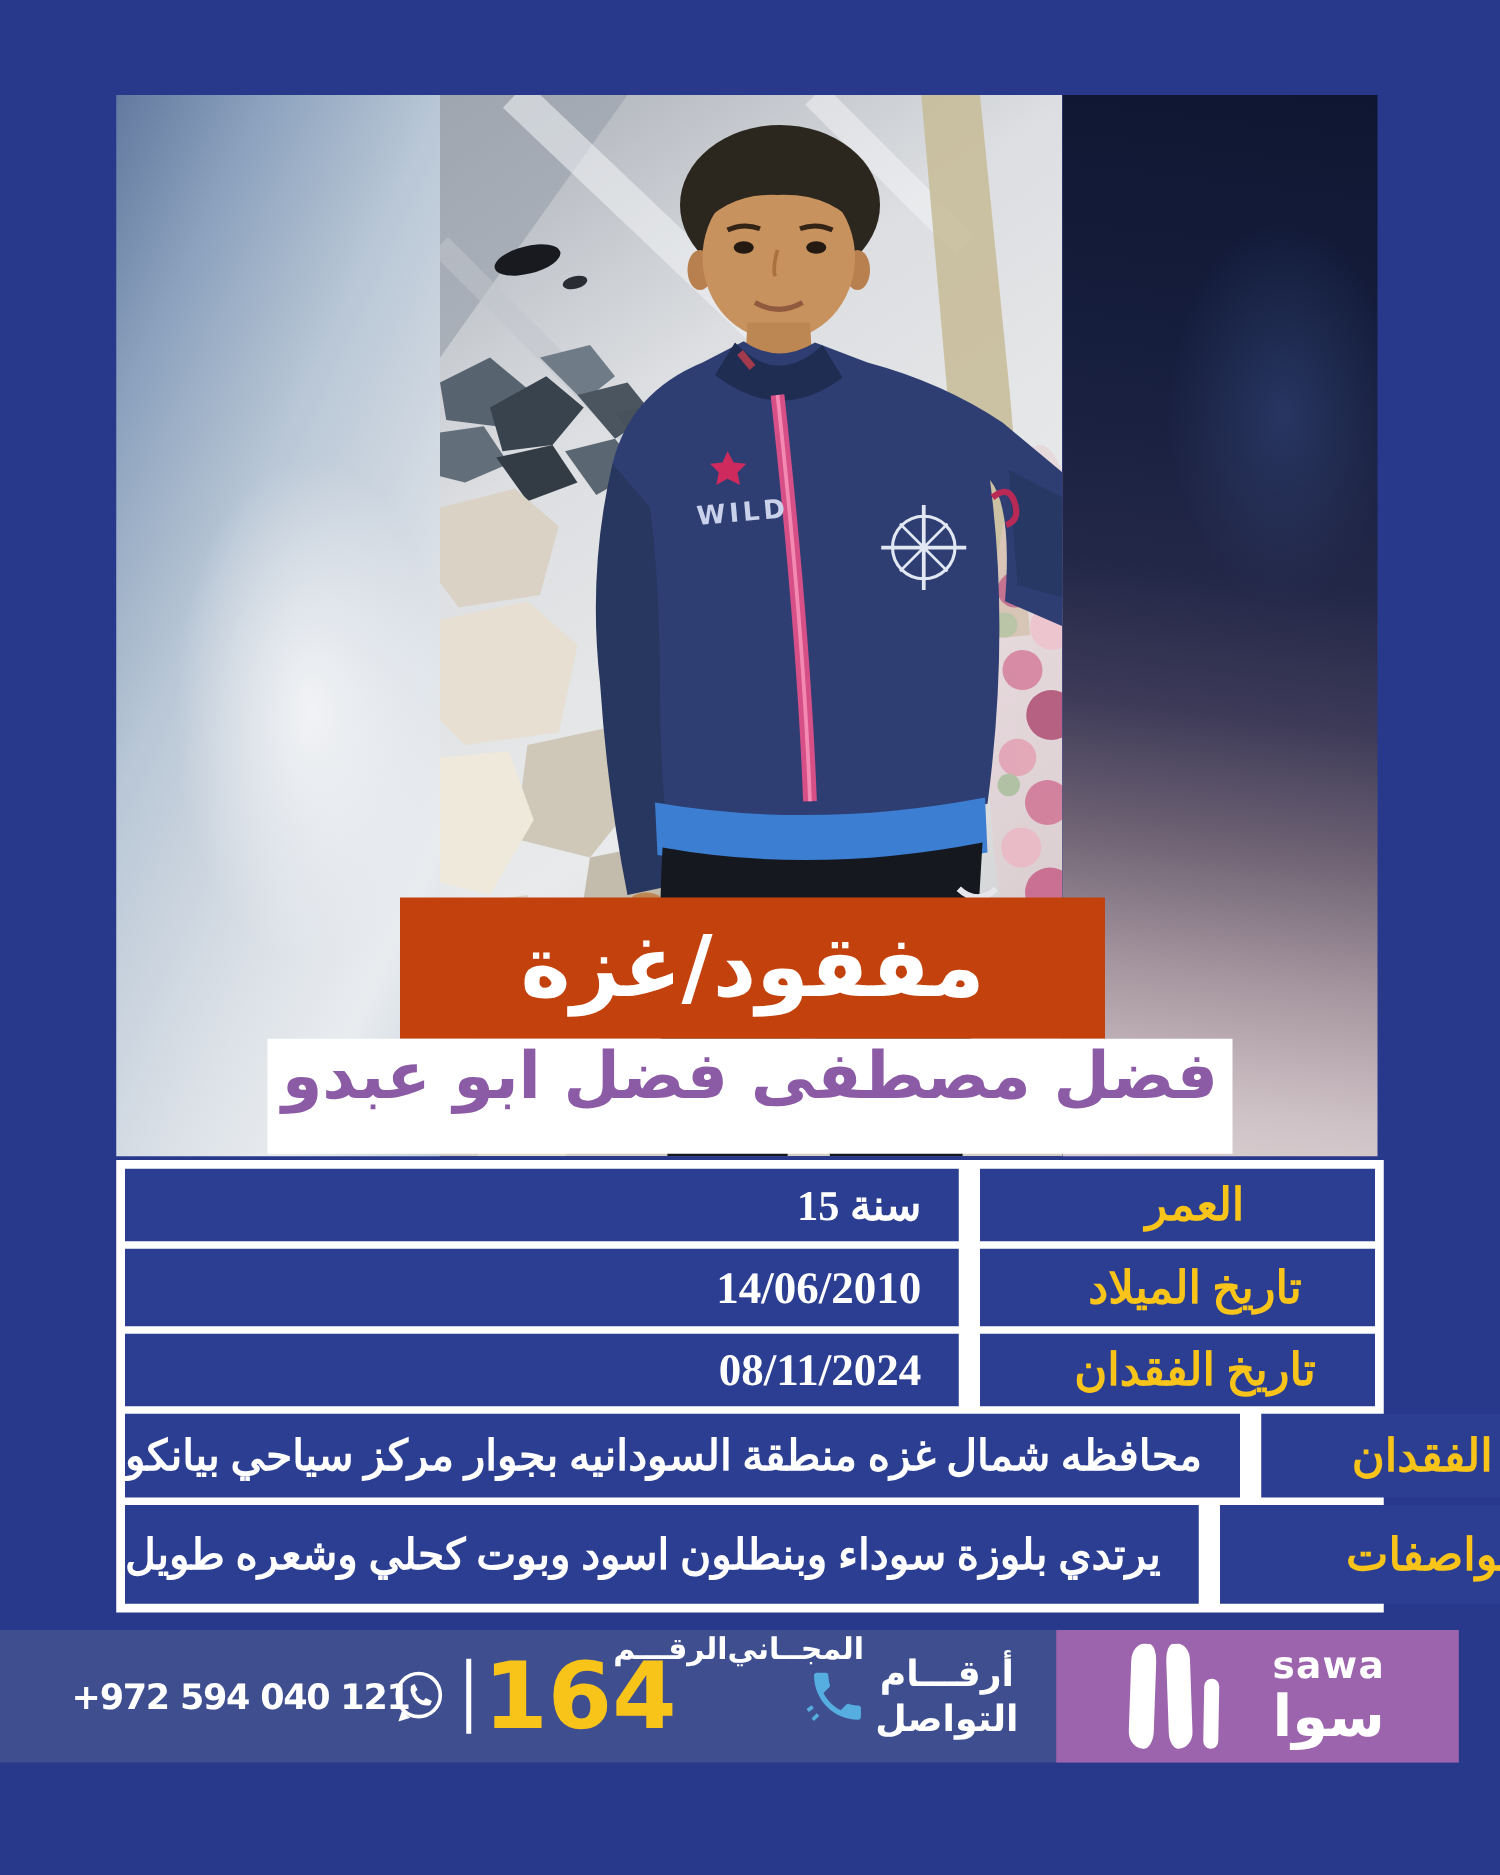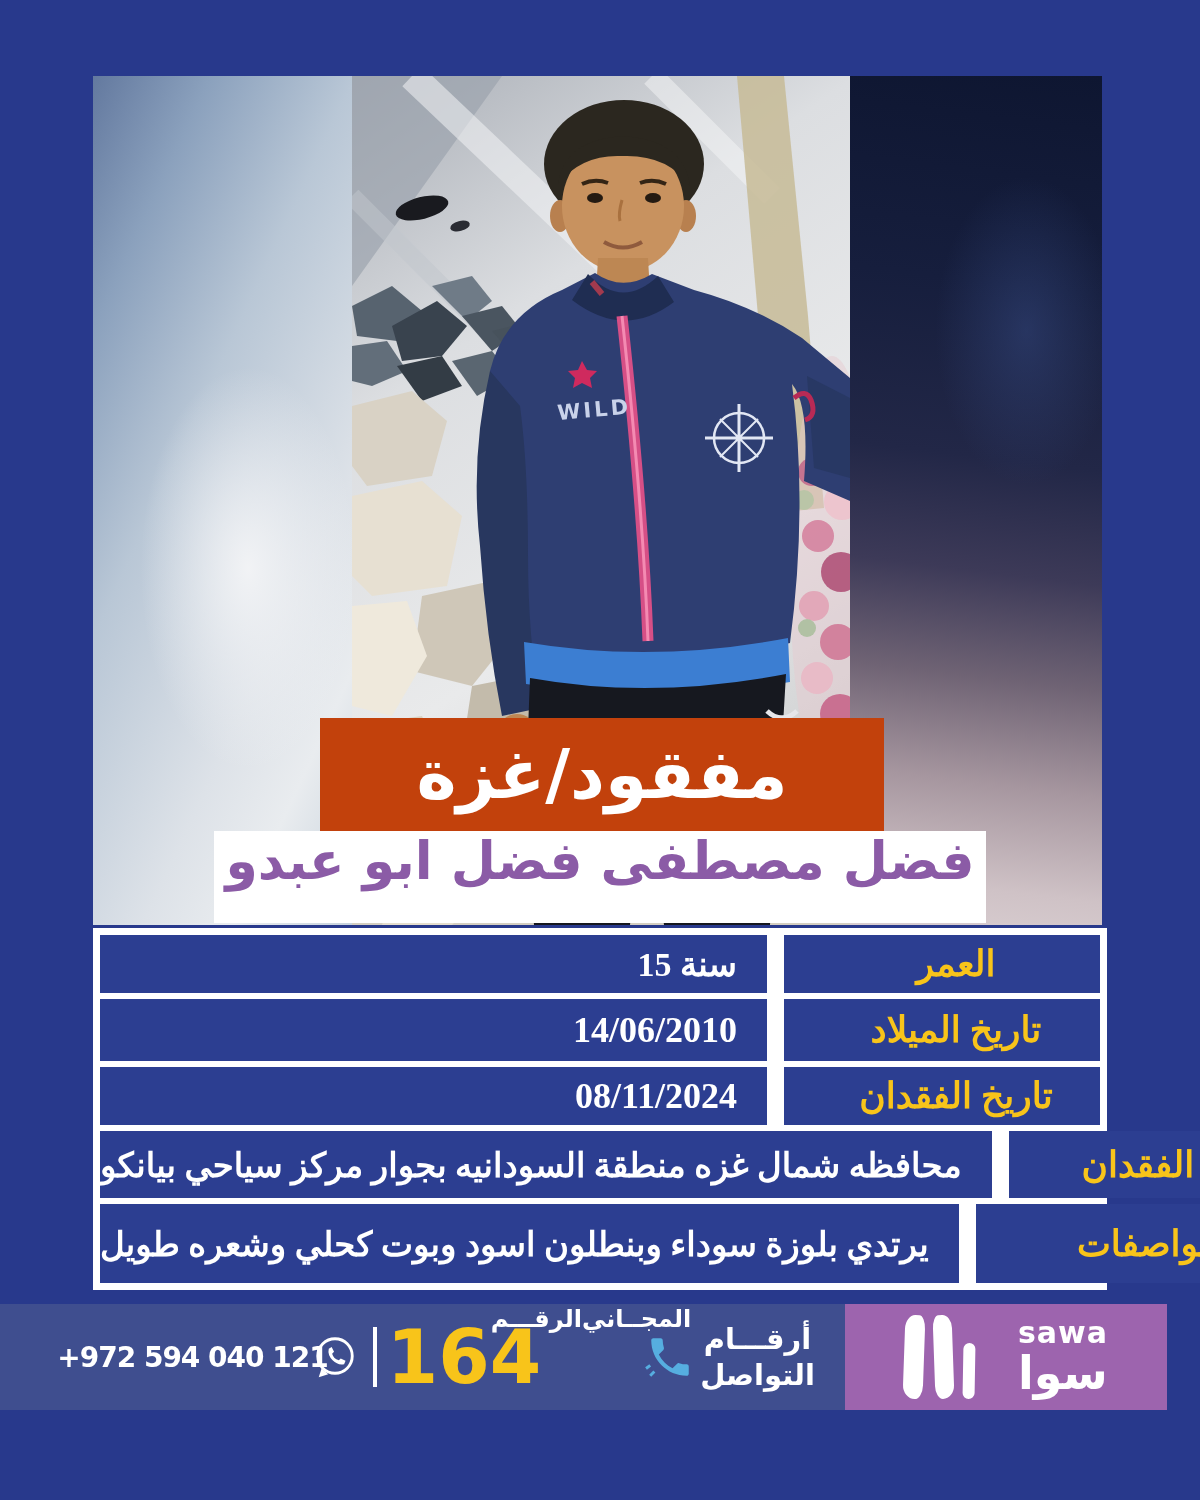--- a/index.html
+++ b/index.html
@@ -80,21 +80,21 @@
   }
   .footer-purple{
     position:absolute;right:0;top:0;width:322px;height:100%;background:#9d64ae;
     display:flex;align-items:center;justify-content:center;
   }
   .logo-bars{display:flex;align-items:flex-end;gap:10px;margin-right:16px;}
   .lbar{background:#fff;}
   .lbar.b1{width:20px;height:84px;border-radius:10px 6px 8px 12px/14px;transform:rotate(2deg);}
   .lbar.b2{width:19px;height:84px;border-radius:6px 10px 12px 8px/14px;transform:rotate(-2deg);}
   .lbar.b3{width:12px;height:56px;border-radius:6px;transform:rotate(1deg);}
-  .logo-text{display:flex;flex-direction:column;align-items:flex-start;color:#fff;margin-left:27px;}
+  .logo-text{display:flex;flex-direction:column;align-items:center;color:#fff;margin-left:27px;}
   .logo-latin{font-size:30px;font-weight:bold;letter-spacing:1px;line-height:1;}
   .logo-arabic{font-size:46px;font-weight:bold;line-height:1;margin-top:2px;}
 </style>
 </head>
 <body>
 
 <div class="photo-panel">
   <div class="blur-left"></div>
   <div class="photo-center">
     <svg width="498" height="849" viewBox="0 0 498 849">

